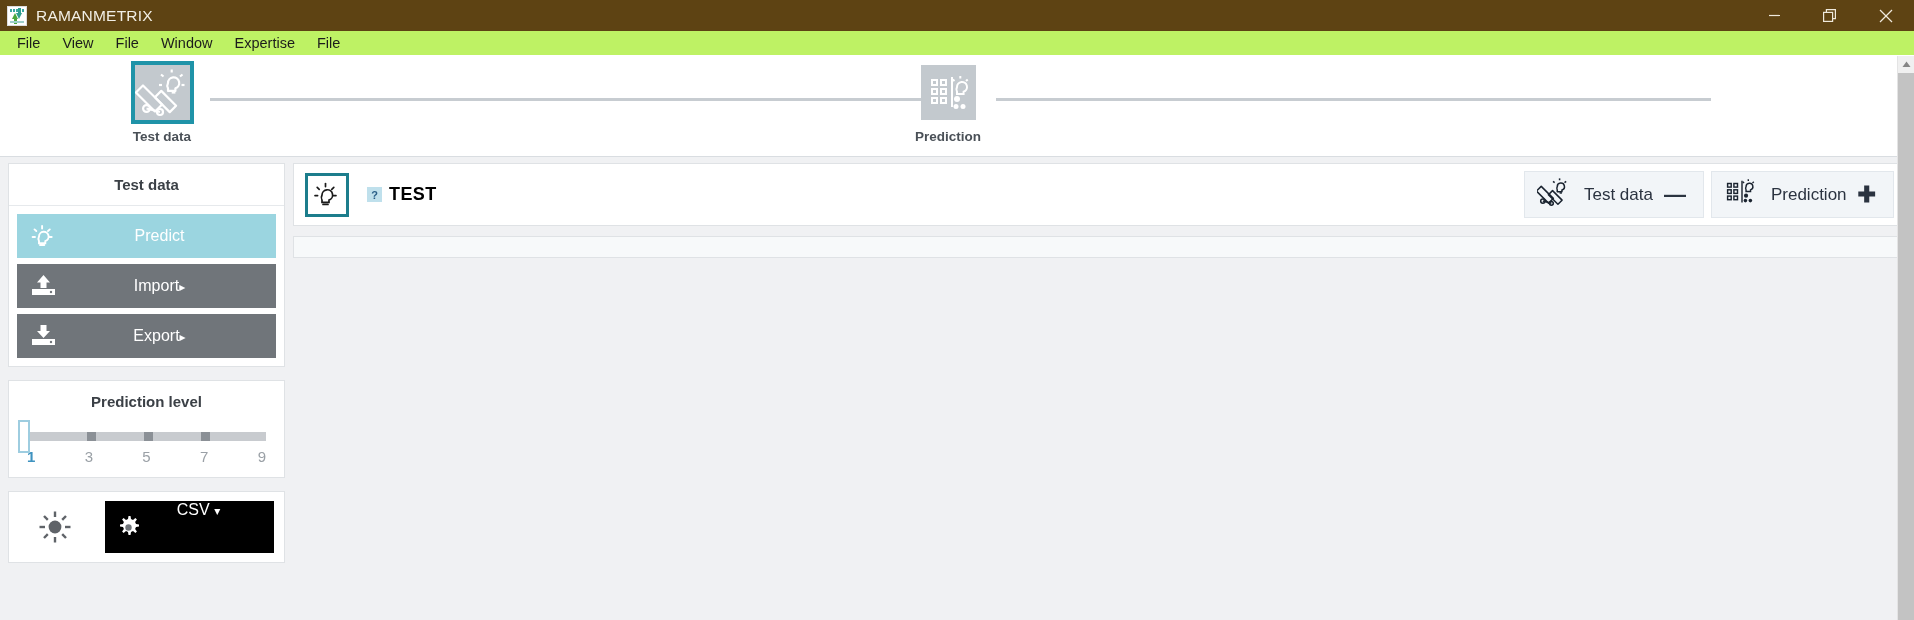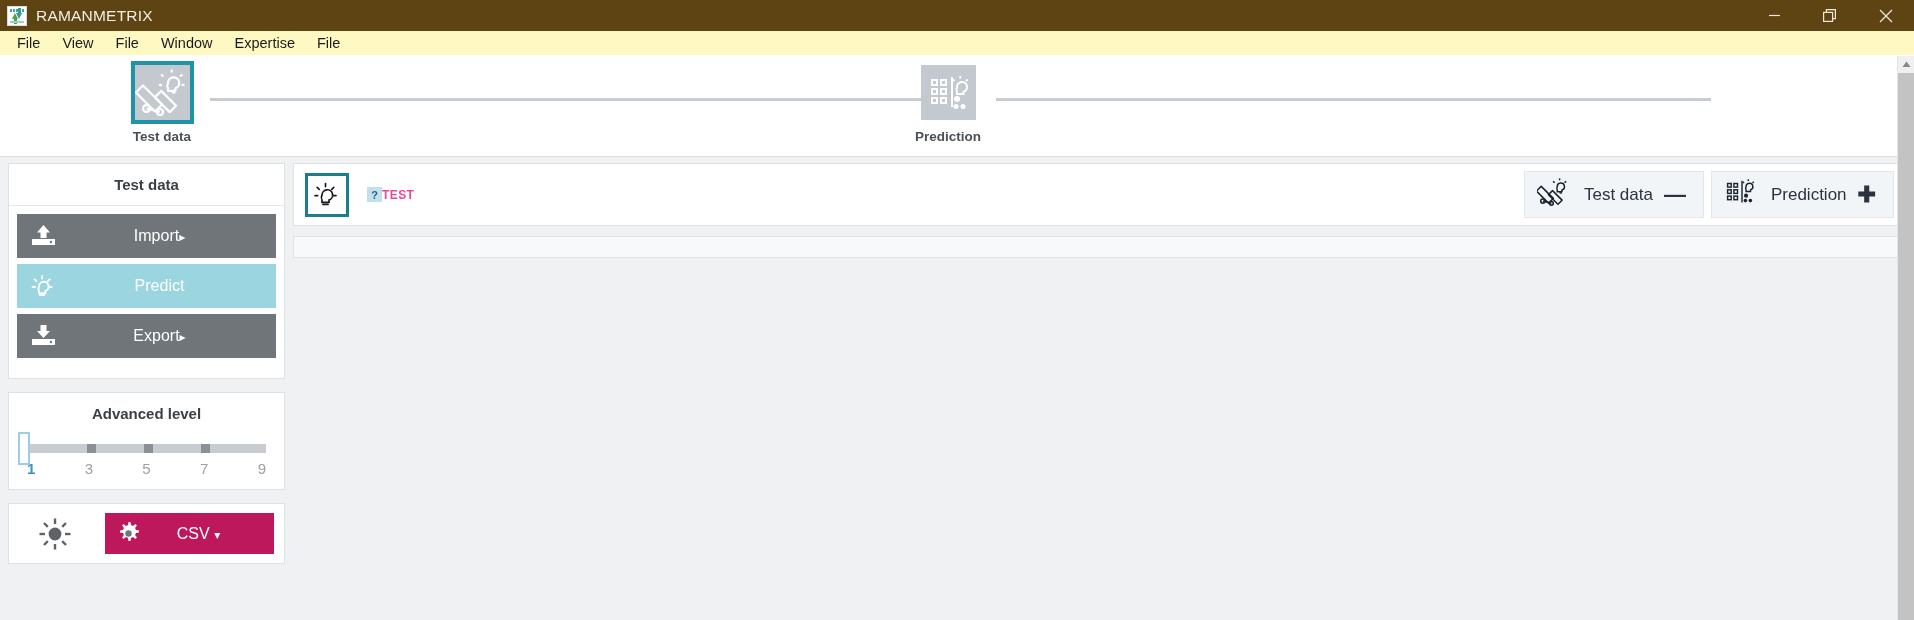--- a/index.html
+++ b/index.html
@@ -67,21 +67,21 @@
   .wc {
     width: 56px; height: 31px;
     display: flex; align-items: center; justify-content: center;
     color: #efe9dc;
   }
   .wc svg { display: block; }
 
   
   .menubar {
     height: 25px;
-    background: #fef9c3;
+    background: #bef264;
     display: flex;
     align-items: center;
     padding-left: 6px;
     border-bottom: 1px solid #ffffff;
   }
   .menu-item {
     font-size: 14.5px;
     color: #1c1c1c;
     padding: 2px 11px;
     white-space: nowrap;
@@ -160,21 +160,21 @@
 
   .act-btn {
     height: 44px;
     display: flex;
     align-items: center;
     margin-bottom: 6px;
     color: #ffffff;
     font-size: 16px;
     position: relative;
   }
-  .act-btn:last-child { margin-bottom: 12px; }
+  .act-btn:last-child { margin-bottom: 0; }
   .act-btn.gray { background: #70757a; }
   .act-btn.cyan { background: #9bd5e0; }
   .act-btn .ico {
     width: 52px;
     display: flex; align-items: center; justify-content: center;
     flex: 0 0 52px;
   }
   .act-btn .lbl {
     flex: 1;
     text-align: center;
@@ -217,25 +217,24 @@
     align-items: center;
     padding: 9px 10px;
     gap: 14px;
   }
   .sun-btn {
     width: 72px; height: 40px;
     display: flex; align-items: center; justify-content: center;
   }
   .csv-btn {
     flex: 1;
-    height: 41px;
-    background: #be185d;
+    height: 52px;
+    background: #000000;
     color: #ffffff;
     display: flex;
-    align-items: center;
     font-size: 16px;
   }
   .csv-btn .gear { width: 46px; display:flex; align-items:center; justify-content:center; flex:0 0 46px;}
   .csv-btn .csv-lbl { flex:1; text-align:center; padding-right: 28px; }
 
   
   .main {
     flex: 1;
     padding: 6px 8px 0 0;
     background: #f0f1f3;
@@ -260,23 +259,24 @@
     width: 15px; height: 15px;
     background: #bfe0ec;
     color: #2a5f88;
     font-size: 11px;
     font-weight: bold;
     display: flex; align-items: center; justify-content: center;
     margin-left: 18px;
     flex: 0 0 15px;
   }
   .test-label {
-    font-size: 12px;
+    font-size: 18px;
     font-weight: bold;
-    color: #ec4899;
+    color: #000000;
+    margin-left: 7px;
     letter-spacing: .4px;
   }
   .header-spacer { flex: 1; }
   .hdr-btn {
     height: 47px;
     background: #f2f5f8;
     border: 1px solid #e2e7ec;
     display: flex;
     align-items: center;
     padding: 0 17px 0 12px;
@@ -411,64 +411,64 @@
 </div>
 
 <div class="body">
 
   <div class="sidebar">
 
     <div class="card">
       <div class="card-title">Test data</div>
       <div class="card-body">
 
-        <div class="act-btn gray">
-          <div class="ico">
-            <svg width="27" height="24" viewBox="0 0 27 24">
-              <polygon points="13.5,1 20,8.5 16.5,8.5 16.5,14 10.5,14 10.5,8.5 7,8.5" fill="#ffffff"></polygon>
-              <path d="M2 15 h23 v6 h-23 z" fill="#ffffff"></path>
-              <circle cx="21" cy="18" r="1.2" fill="#70757a"></circle>
-            </svg>
-          </div>
-          <div class="lbl"><span>Import</span><span class="caret">▸</span></div>
-        </div>
-
         <div class="act-btn cyan">
           <div class="ico">
             <svg width="27" height="27" viewBox="0 0 27 27">
               <g stroke="#ffffff" stroke-width="1.9" fill="none" stroke-linecap="round">
                 <path d="M9 13.5 a4.8 4.8 0 1 1 6.3 4.6 v2.1 h-6.3 v-2.1 a4.8 4.8 0 0 1 0 -4.6 z"></path>
                 <line x1="10" y1="22" x2="14.3" y2="22"></line>
                 <line x1="12.1" y1="5.5" x2="12.1" y2="3"></line>
                 <line x1="6.3" y1="8" x2="4.5" y2="6.4"></line>
                 <line x1="18" y1="8" x2="19.8" y2="6.4"></line>
                 <line x1="5" y1="14" x2="2.6" y2="14"></line>
                 <line x1="19.3" y1="14" x2="21.7" y2="14"></line>
               </g>
             </svg>
           </div>
           <div class="lbl"><span>Predict</span><span class="caret"></span></div>
         </div>
 
         <div class="act-btn gray">
           <div class="ico">
             <svg width="27" height="24" viewBox="0 0 27 24">
+              <polygon points="13.5,1 20,8.5 16.5,8.5 16.5,14 10.5,14 10.5,8.5 7,8.5" fill="#ffffff"></polygon>
+              <path d="M2 15 h23 v6 h-23 z" fill="#ffffff"></path>
+              <circle cx="21" cy="18" r="1.2" fill="#70757a"></circle>
+            </svg>
+          </div>
+          <div class="lbl"><span>Import</span><span class="caret">▸</span></div>
+        </div>
+
+        <div class="act-btn gray">
+          <div class="ico">
+            <svg width="27" height="24" viewBox="0 0 27 24">
               <polygon points="10.5,1 16.5,1 16.5,7 20,7 13.5,14 7,7 10.5,7" fill="#ffffff"></polygon>
               <path d="M2 15 h23 v6 h-23 z" fill="#ffffff"></path>
               <circle cx="21" cy="18" r="1.2" fill="#70757a"></circle>
             </svg>
           </div>
           <div class="lbl"><span>Export</span><span class="caret">▸</span></div>
         </div>
 
       </div>
     </div>
 
     <div class="card">
-      <div class="card-title" style="border-bottom:none;padding-bottom:4px;">Advanced level</div>
+      <div class="card-title" style="border-bottom:none;padding-bottom:4px;">Prediction level</div>
       <div class="slider-wrap">
         <div class="track">
           <div class="tick" style="left:25%;"></div>
           <div class="tick" style="left:49%;"></div>
           <div class="tick" style="left:73%;"></div>
           <div class="handle"></div>
         </div>
         <div class="scale">
           <span class="s-active">1</span>
           <span>3</span>

